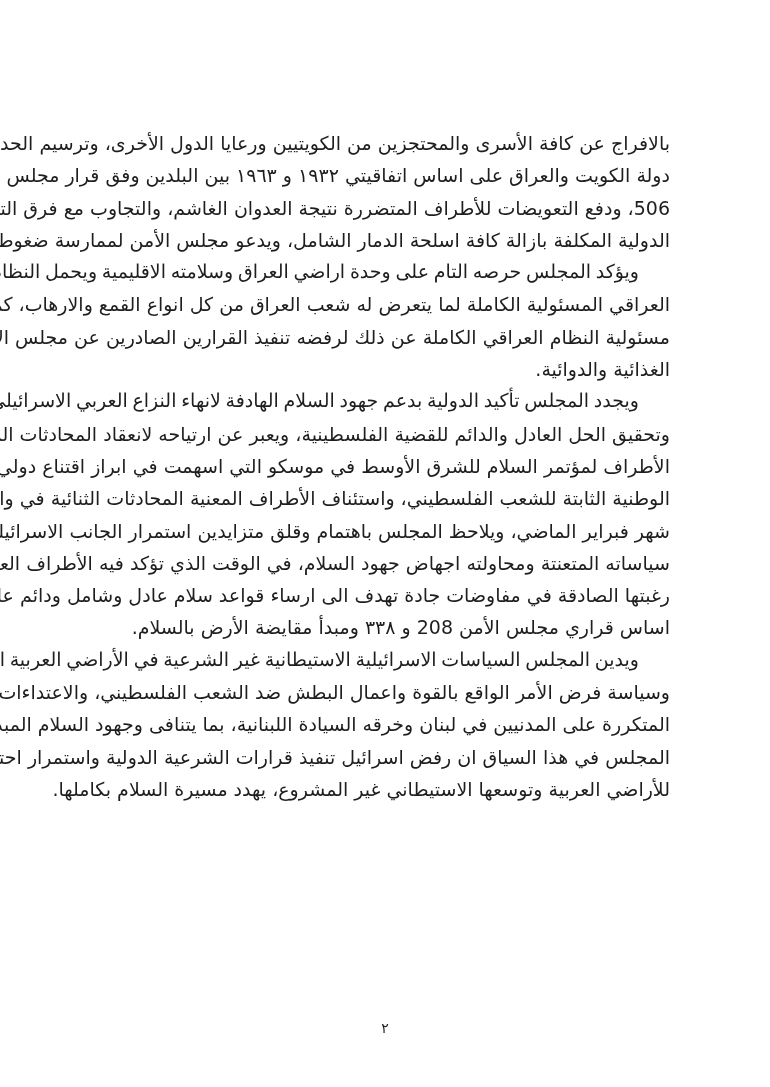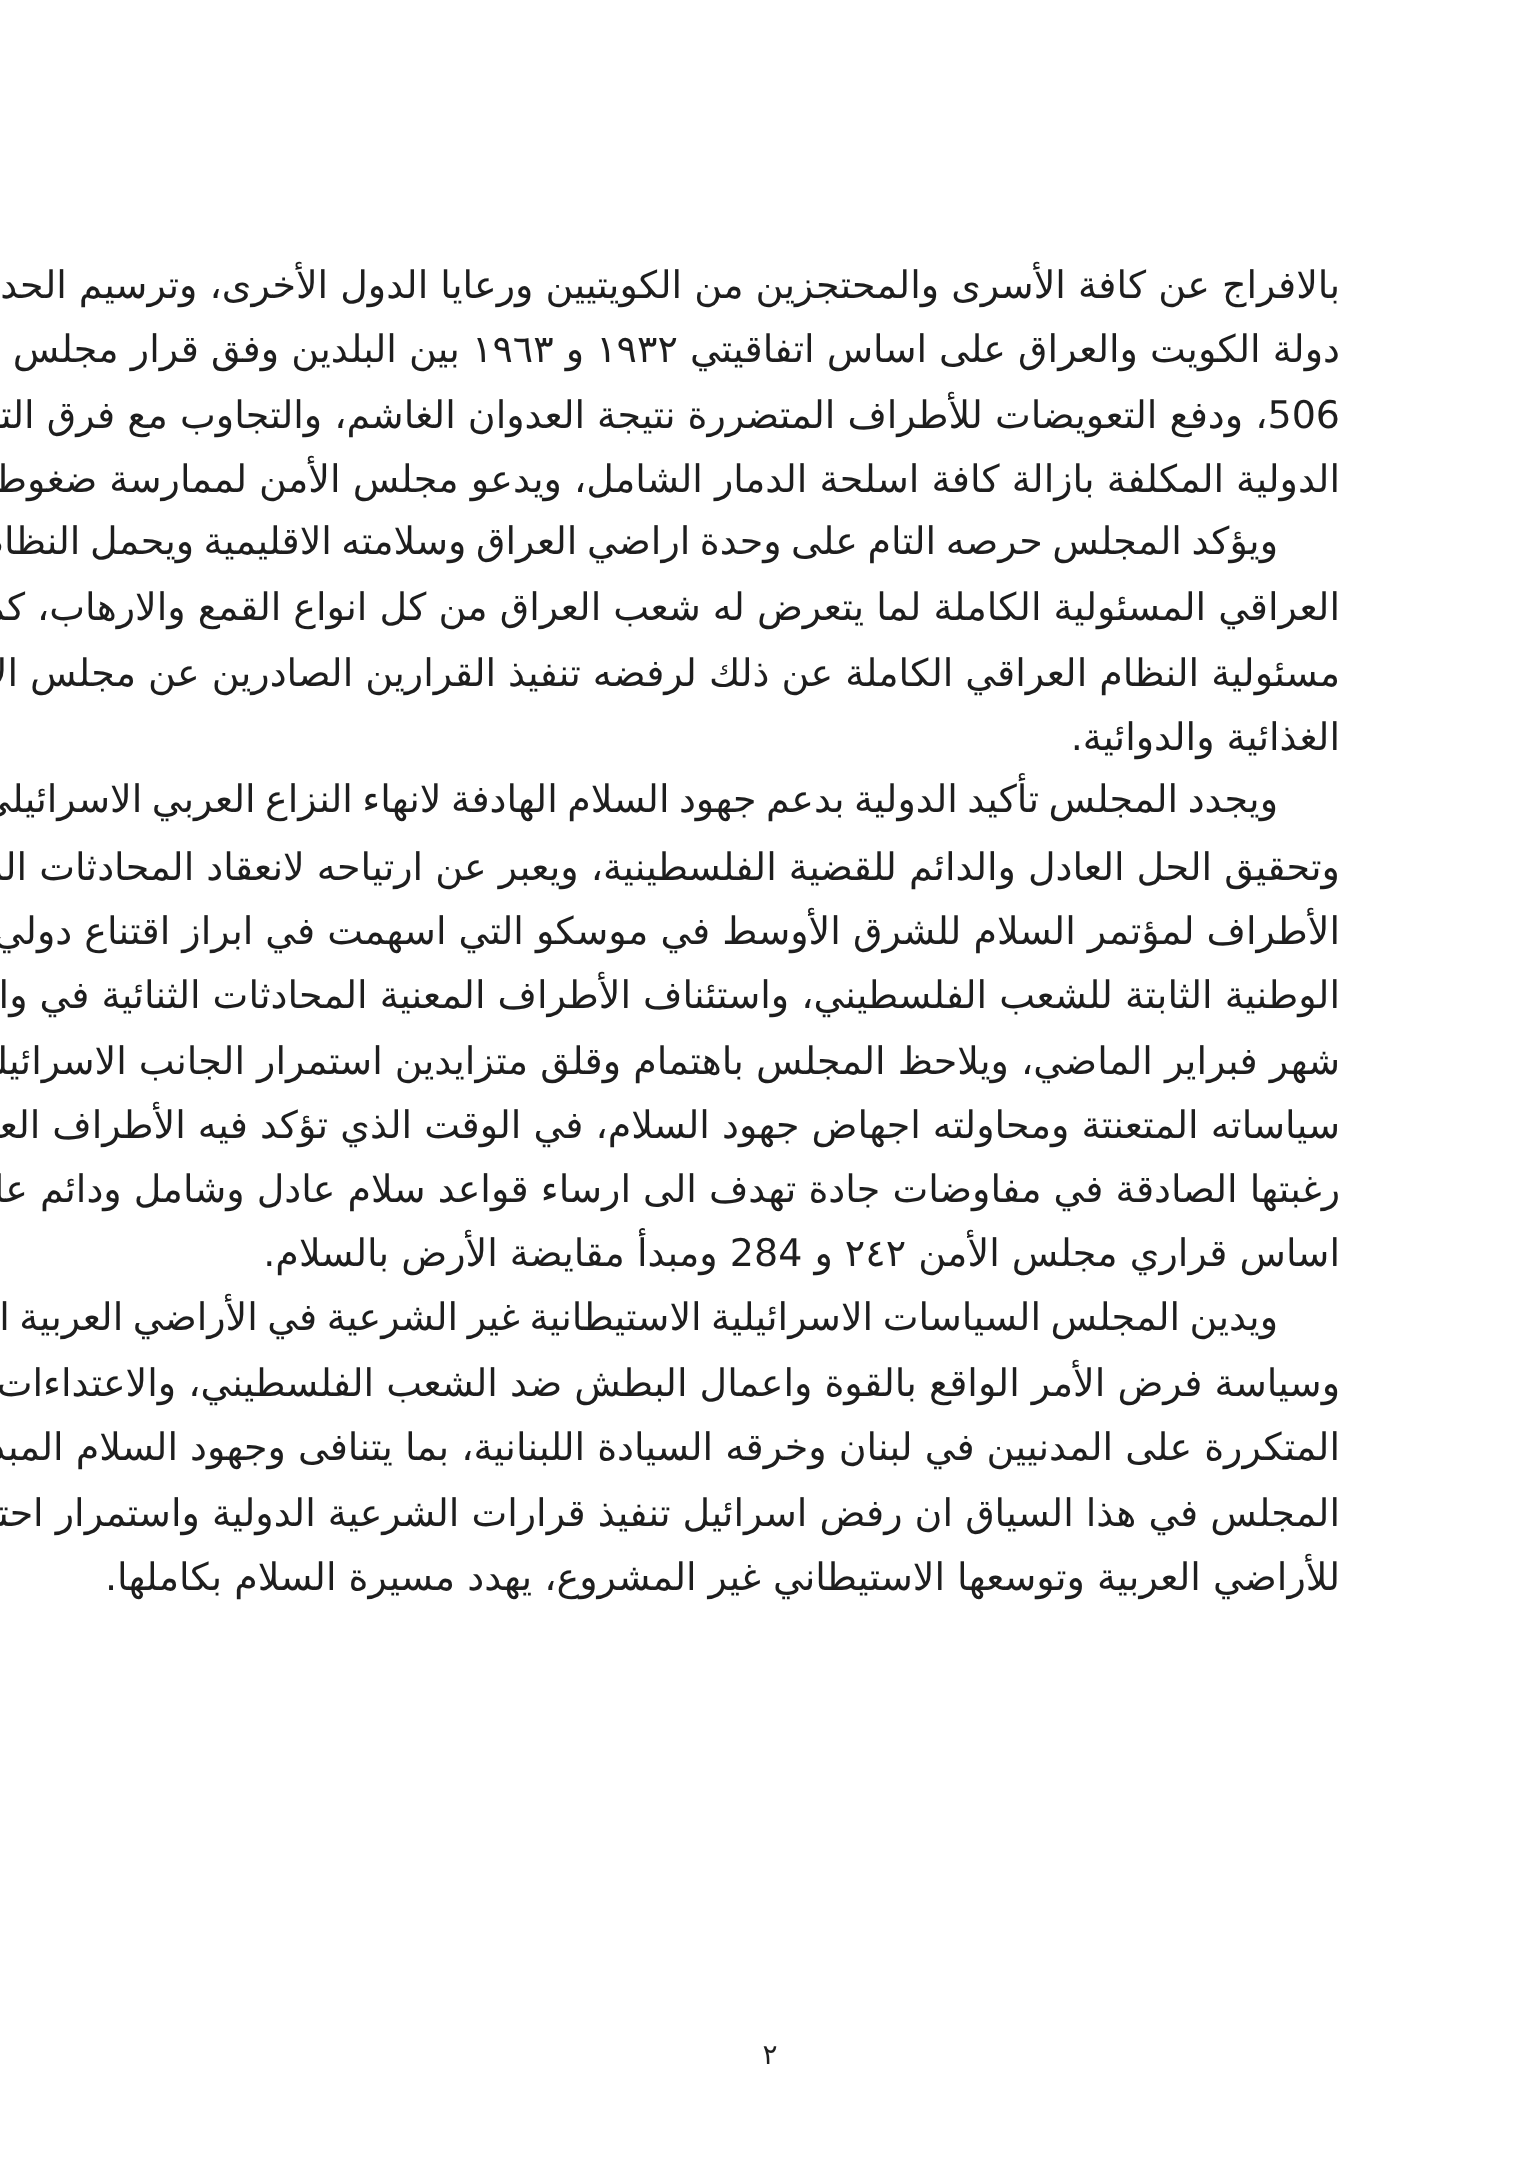--- a/index.html
+++ b/index.html
@@ -79,21 +79,21 @@
     </div>
 
     <div class="para">
       <div class="line fi">ويجدد المجلس تأكيد الدولية بدعم جهود السلام الهادفة لانهاء النزاع العربي الاسرائيلي</div>
       <div class="line">وتحقيق الحل العادل والدائم للقضية الفلسطينية، ويعبر عن ارتياحه لانعقاد المحادثات المتعددة</div>
       <div class="line">الأطراف لمؤتمر السلام للشرق الأوسط في موسكو التي اسهمت في ابراز اقتناع دولي اكيد بأن</div>
       <div class="line">الوطنية الثابتة للشعب الفلسطيني، واستئناف الأطراف المعنية المحادثات الثنائية في واشنطن خلال</div>
       <div class="line">شهر فبراير الماضي، ويلاحظ المجلس باهتمام وقلق متزايدين استمرار الجانب الاسرائيلي في</div>
       <div class="line">سياساته المتعنتة ومحاولته اجهاض جهود السلام، في الوقت الذي تؤكد فيه الأطراف العربية</div>
       <div class="line">رغبتها الصادقة في مفاوضات جادة تهدف الى ارساء قواعد سلام عادل وشامل ودائم على</div>
-      <div class="line pl">اساس قراري مجلس الأمن ٢٤٢ و 284 ومبدأ مقايضة الأرض بالسلام.</div>
+      <div class="line pl">اساس قراري مجلس الأمن 208 و ٣٣٨ ومبدأ مقايضة الأرض بالسلام.</div>
     </div>
 
     <div class="para">
       <div class="line fi">ويدين المجلس السياسات الاسرائيلية الاستيطانية غير الشرعية في الأراضي العربية المحتلة</div>
       <div class="line">وسياسة فرض الأمر الواقع بالقوة واعمال البطش ضد الشعب الفلسطيني، والاعتداءات السافرة</div>
       <div class="line">المتكررة على المدنيين في لبنان وخرقه السيادة اللبنانية، بما يتنافى وجهود السلام المبذولة. ويؤكد</div>
       <div class="line">المجلس في هذا السياق ان رفض اسرائيل تنفيذ قرارات الشرعية الدولية واستمرار احتلالها</div>
       <div class="line pl">للأراضي العربية وتوسعها الاستيطاني غير المشروع، يهدد مسيرة السلام بكاملها.</div>
     </div>
 

